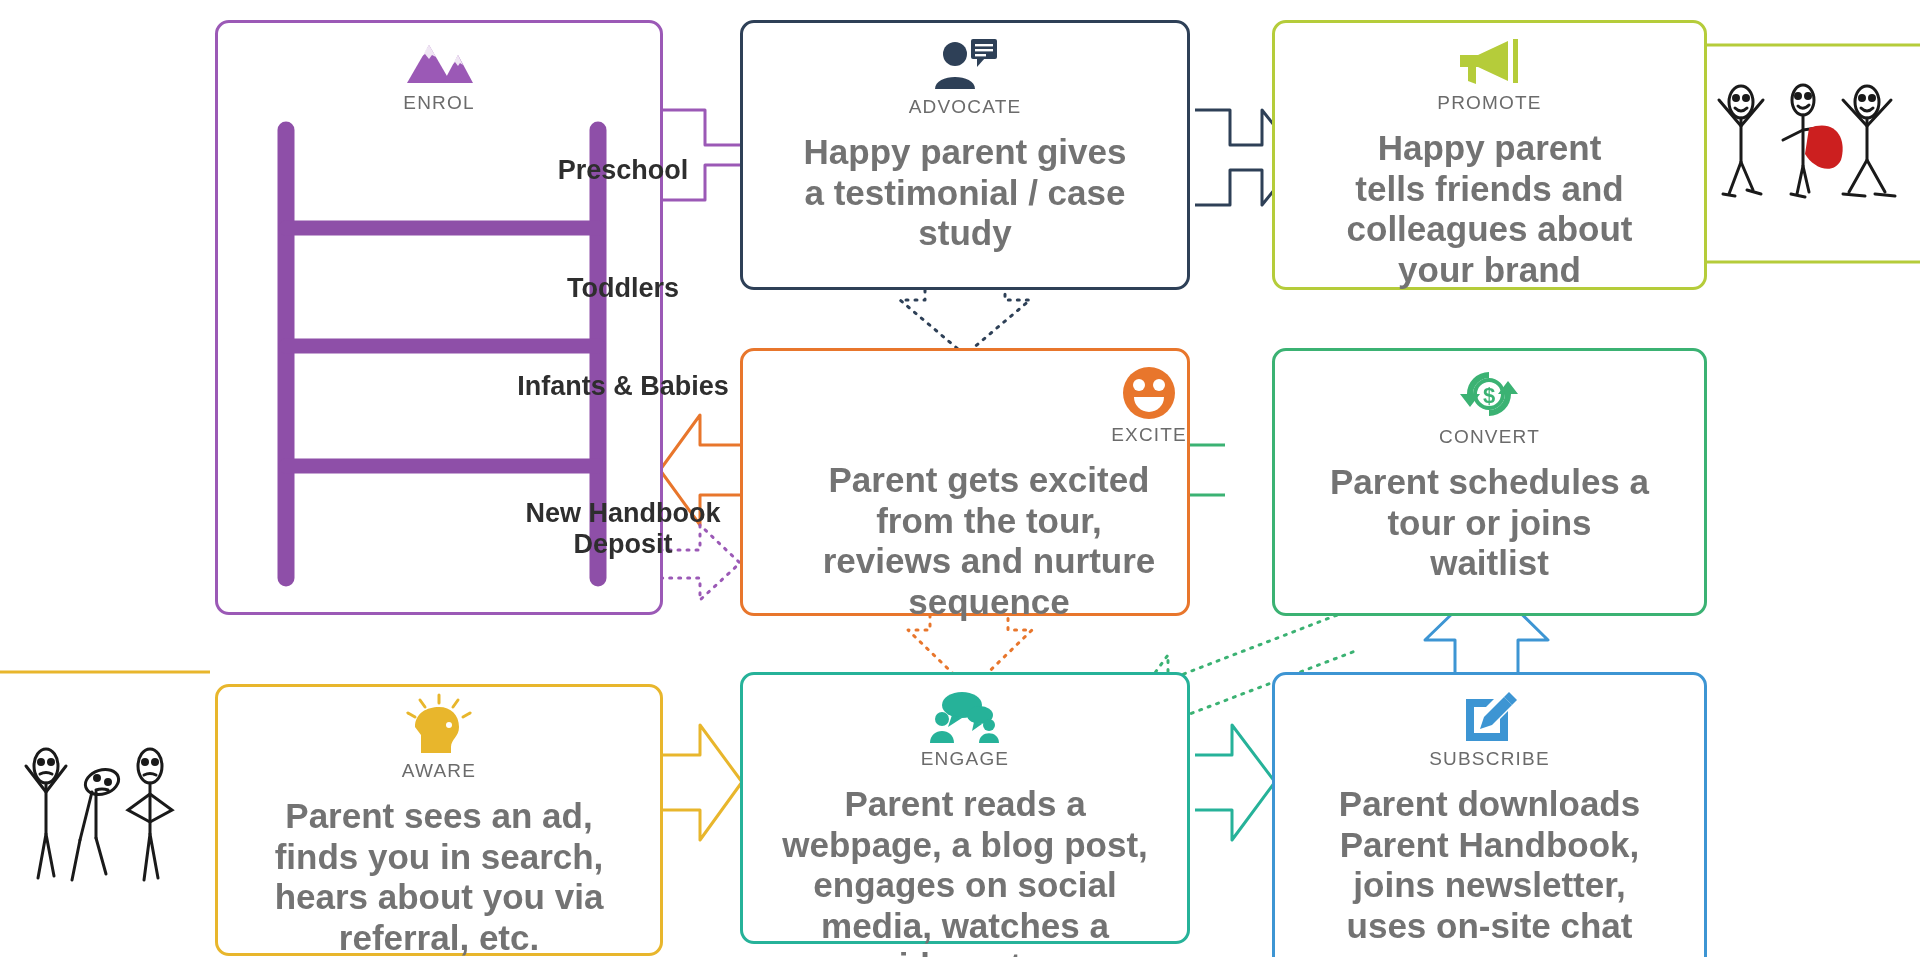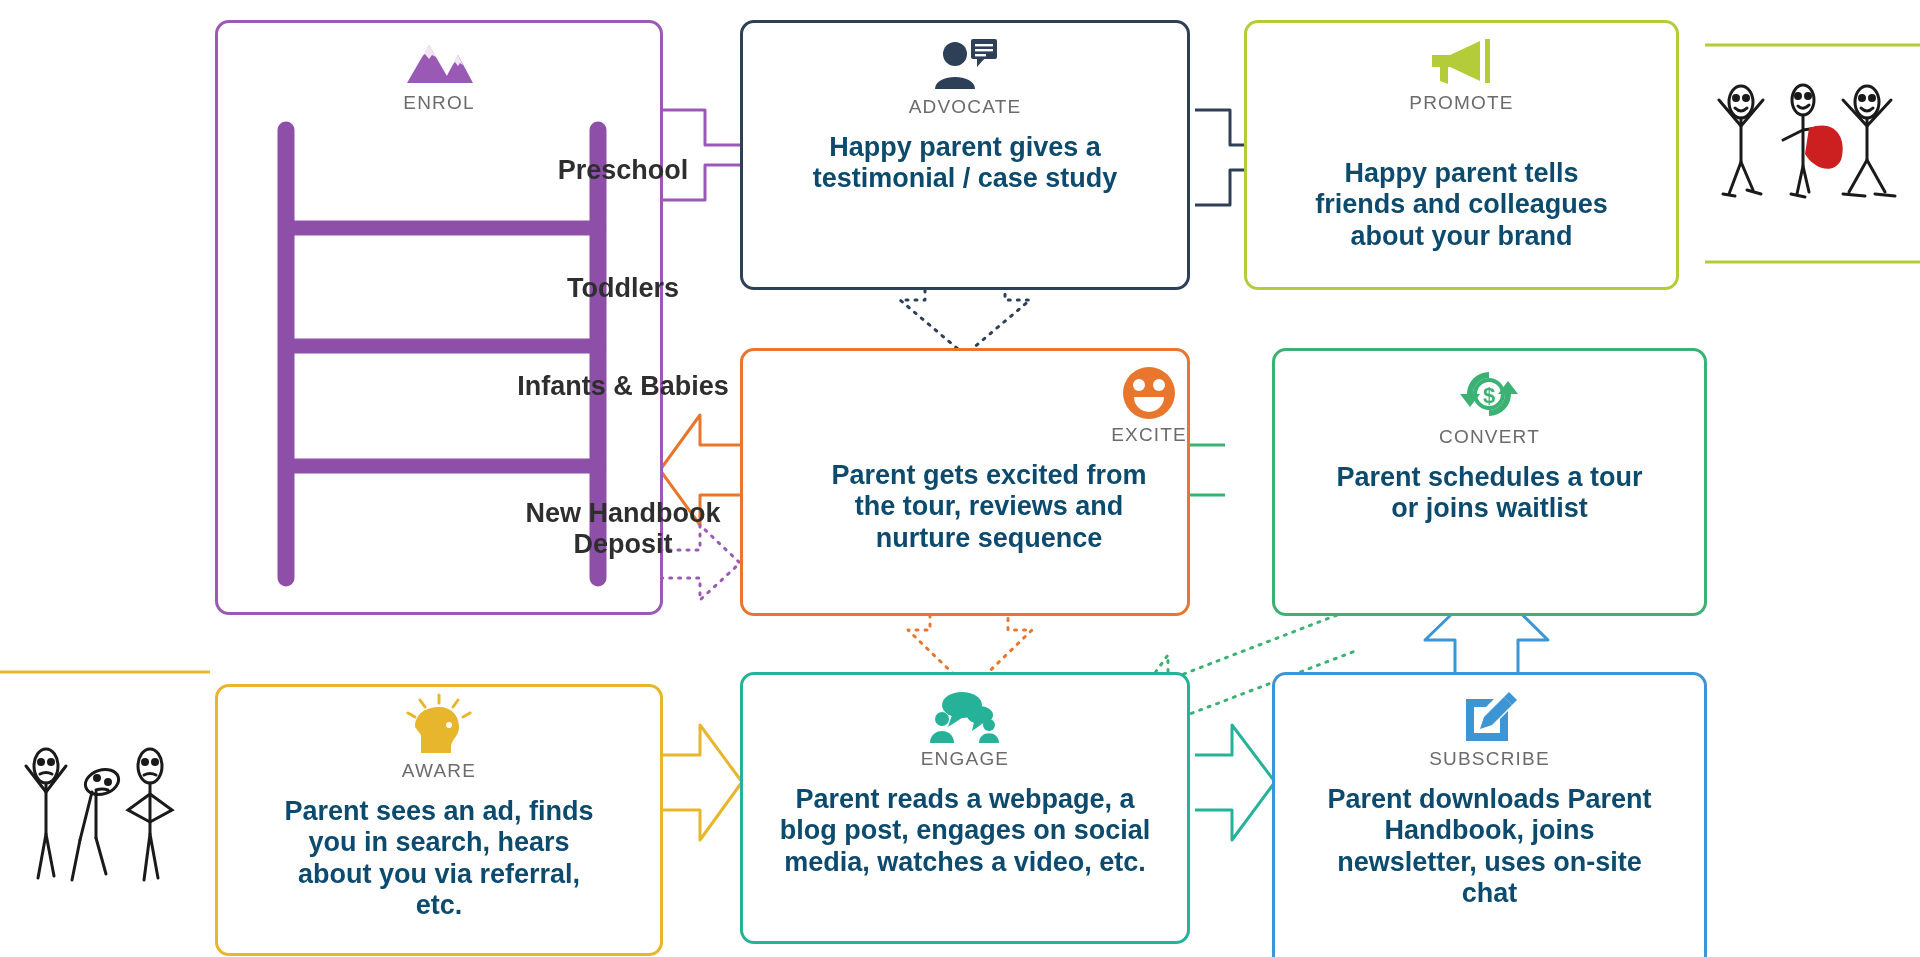--- a/index.html
+++ b/index.html
@@ -5,21 +5,21 @@
   html,body{margin:0;padding:0;background:#ffffff;}
   body{width:1920px;height:957px;position:relative;overflow:hidden;
        font-family:"Liberation Sans","DejaVu Sans",sans-serif;}
   #stage{position:absolute;left:0;top:0;width:1920px;height:957px;}
   .box{position:absolute;box-sizing:border-box;border-style:solid;border-width:3px;
        border-radius:14px;background:#ffffff;display:flex;flex-direction:column;
        align-items:center;justify-content:flex-start;}
   .icon-wrap{margin-top:14px;display:flex;flex-direction:column;align-items:center;}
   .stage-label{font-size:19px;letter-spacing:1.2px;color:#6b6b6b;margin-top:3px;
        font-family:"Liberation Sans","DejaVu Sans",sans-serif;}
-  .box-text{font-size:27px;font-weight:bold;color:#0c4a6e;line-height:1.16;
+  .box-text{font-size:35px;font-weight:bold;color:#737373;line-height:1.16;
        text-align:center;padding:0 18px;margin-top:14px;}
   svg{display:block;overflow:visible;}
   .ladder-rail,.ladder-rung{stroke:#8e4fa8;stroke-linecap:round;}
   .enrol-step{position:absolute;font-size:27px;font-weight:bold;color:#2e2e2e;
        text-align:center;line-height:1.14;width:300px;left:255px;}
   #svg-overlay{position:absolute;left:0;top:0;width:1920px;height:957px;pointer-events:none;}
 </style>
 </head>
 <body>
 
@@ -89,21 +89,21 @@
         <path d="M46 21 L46 30 L54 21 Z" fill="#2e4057"></path>
         <rect x="44" y="7" width="18" height="2.4" fill="#ffffff"></rect>
         <rect x="44" y="12" width="18" height="2.4" fill="#ffffff"></rect>
         <rect x="44" y="17" width="11" height="2.4" fill="#ffffff"></rect>
       </svg>
       <div class="stage-label">ADVOCATE</div>
     </div>
     <div class="box-text" style="max-width:330px;">Happy parent gives a testimonial / case study</div>
   </div>
 
-  <div class="box" style="left:1244px;top:20px;width:435px;height:270px;border-color:#b5cc3a;gap:30px;">
+  <div class="box" style="left:1272px;top:20px;width:435px;height:270px;border-color:#b5cc3a;">
     <div class="icon-wrap">
       <svg width="72" height="52" viewBox="0 0 72 52">
         <path d="M6 18 L24 18 L54 4 L54 44 L24 30 L6 30 Z" fill="#b5cc3a"></path>
         <rect x="59" y="2" width="5" height="44" fill="#b5cc3a"></rect>
         <path d="M14 30 L22 30 L22 47 L14 44 Z" fill="#b5cc3a"></path>
       </svg>
       <div class="stage-label">PROMOTE</div>
     </div>
     <div class="box-text" style="max-width:300px;">Happy parent tells friends and colleagues about your brand</div>
   </div>

